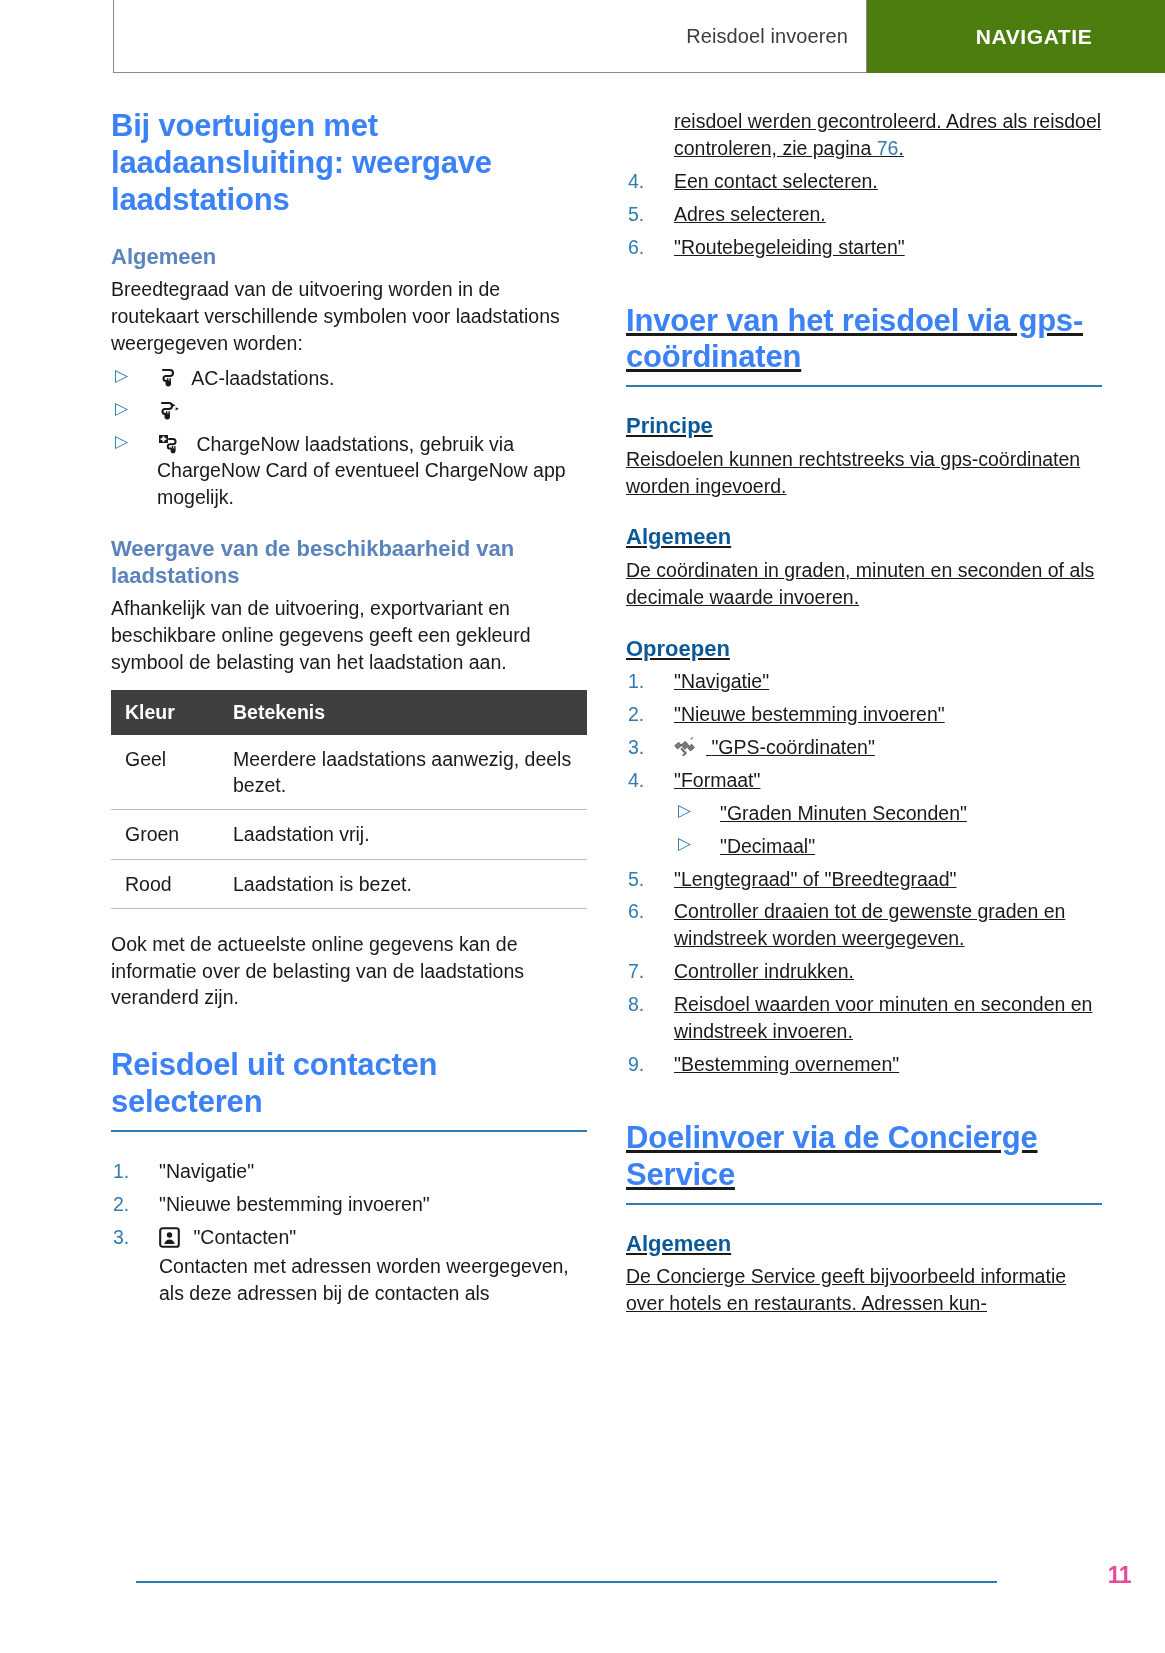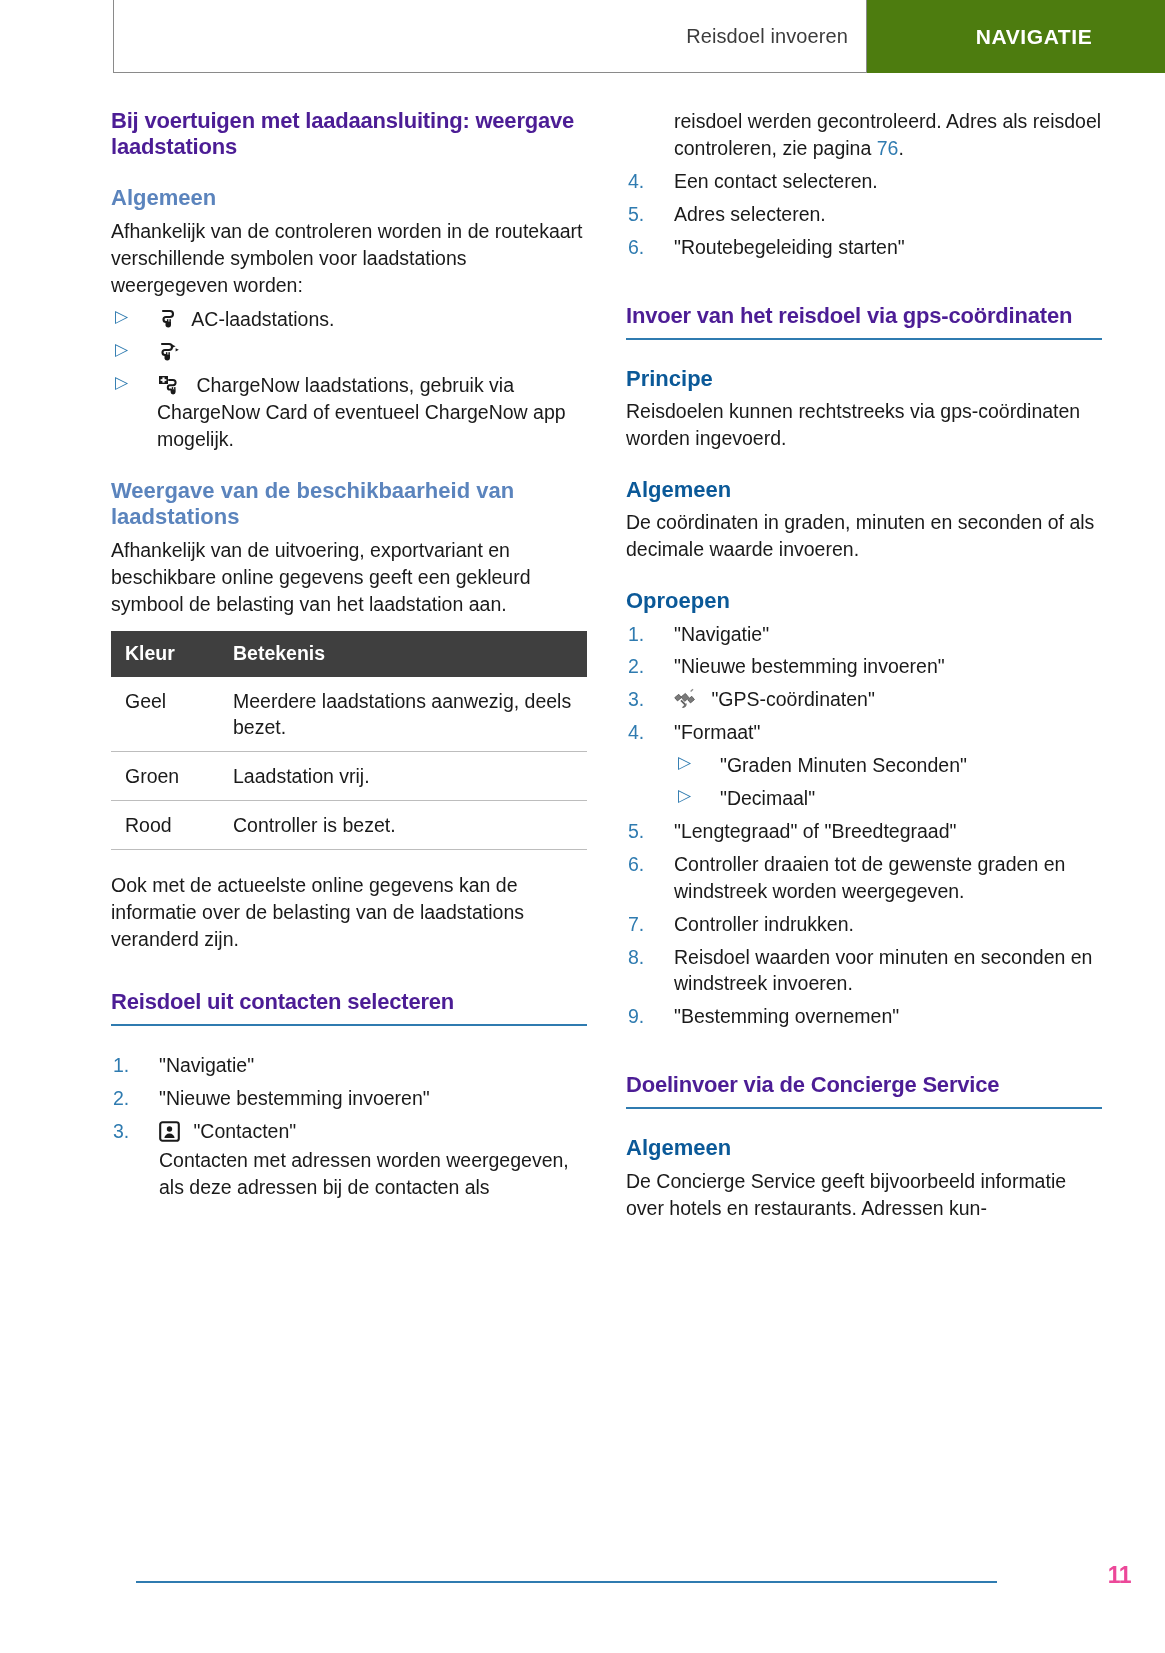--- a/index.html
+++ b/index.html
@@ -76,28 +76,28 @@
     left: 75px;
     right: 70px;
     bottom: 120px;
   }
   .col {
     position: absolute;
     top: 0;
     width: 476px;
   }
   .col-left  { left: 0; }
-  .col-right { left: 515px; }
+  .col-right { left: 515px; text-decoration: underline; }
 
   
   h1.h-major {
-    font-size: 22px;
+    font-size: 31px;
     line-height: 1.19;
     font-weight: bold;
-    color: #4c1d95;
+    color: #3b82f6;
     margin: 0 0 10px 0;
     letter-spacing: -0.2px;
   }
   h1.h-major.ruled {
     border-bottom: 2px solid #2f7bb0;
     padding-bottom: 9px;
     margin-bottom: 26px;
   }
   h2.h-sub {
     font-size: 22px;
@@ -242,21 +242,21 @@
   </div>
 
   <div class="columns">
 
     <div class="col col-left">
 
       <h1 class="h-major">Bij voertuigen met laadaansluiting: weergave laadstations</h1>
 
       <h2 class="h-sub light">Algemeen</h2>
 
-      <p class="body">Afhankelijk van de controleren worden in de routekaart verschillende symbolen voor laadstations weergegeven worden:</p>
+      <p class="body">Breedtegraad van de uitvoering worden in de routekaart verschillende symbolen voor laadstations weergegeven worden:</p>
 
       <ul class="arrow-list">
         <li>
           <span class="arrow-glyph">▷</span>
           <span class="pict">
             <svg width="22" height="22" viewBox="0 0 22 22" aria-hidden="true">
               <path d="M6 3 h7 a3 3 0 0 1 0 6 h-4 a2.5 2.5 0 0 0 0 5 h1" fill="none" stroke="#1a1a1a" stroke-width="2.1" stroke-linecap="round"></path>
               <path d="M8.5 13.5 h5.5 v3.2 a2.7 2.7 0 0 1 -2.7 2.7 h-0.1 a2.7 2.7 0 0 1 -2.7 -2.7 z" fill="#1a1a1a"></path>
               <rect x="9.9" y="11.2" width="1.5" height="2.6" fill="#1a1a1a"></rect>
               <rect x="12.4" y="11.2" width="1.5" height="2.6" fill="#1a1a1a"></rect>
@@ -309,21 +309,21 @@
           <tr>
             <td>Geel</td>
             <td class="c2">Meerdere laadstations aanwezig, deels bezet.</td>
           </tr>
           <tr>
             <td>Groen</td>
             <td class="c2">Laadstation vrij.</td>
           </tr>
           <tr>
             <td>Rood</td>
-            <td class="c2">Controller is bezet.</td>
+            <td class="c2">Laadstation is bezet.</td>
           </tr>
         </tbody>
       </table>
 
       <div class="spacer-md"></div>
       <p class="body">Ook met de actueelste online gegevens kan de informatie over de belasting van de laadstations veranderd zijn.</p>
 
       <div class="spacer-lg"></div>
 
       <h1 class="h-major ruled">Reisdoel uit contacten selecteren</h1>

